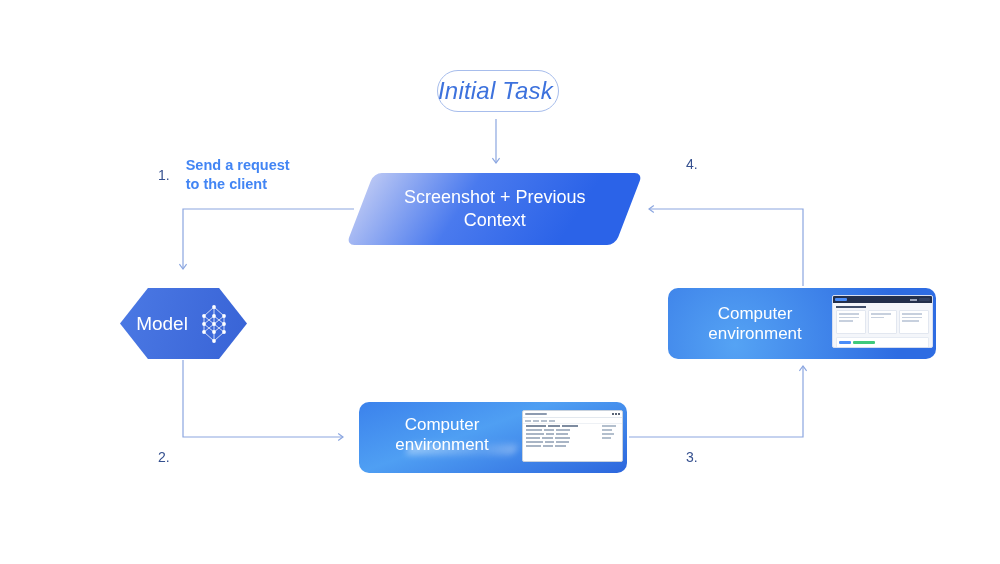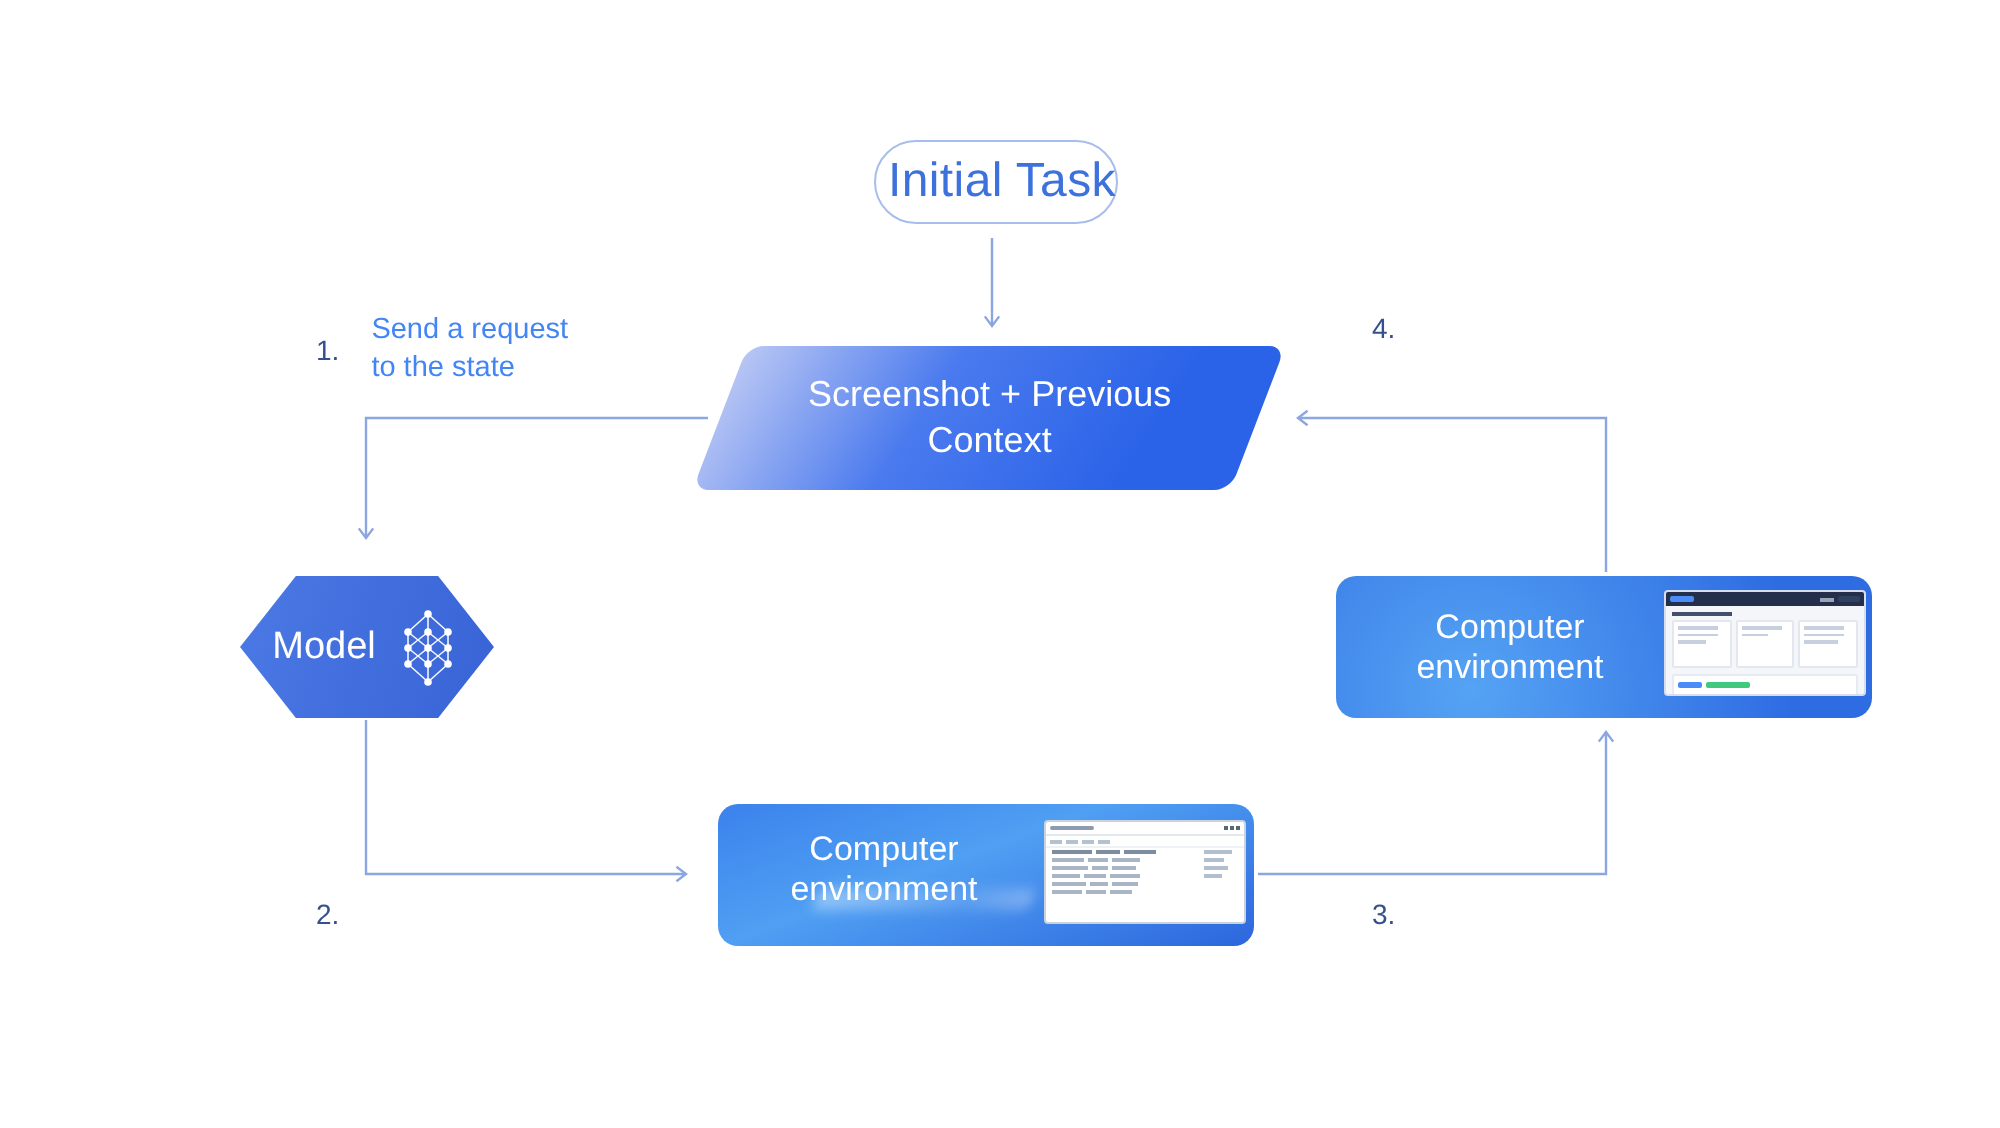--- a/index.html
+++ b/index.html
@@ -7,21 +7,21 @@
     position:relative;width:1000px;height:564px;background:#ffffff;overflow:hidden;
     font-family:"Liberation Sans", sans-serif;
   }
   svg.connectors{position:absolute;left:0;top:0;z-index:1;}
   .node{position:absolute;z-index:2;}
 
   
   .pill{
     left:437px;top:70px;width:120px;height:40px;
     background:#fff;border:1.5px solid #a7bdec;border-radius:21px;
-    display:flex;align-items:center;justify-content:flex-end;
+    display:flex;align-items:center;justify-content:flex-start;font-style:italic;
   }
   .pill span{font-size:24px;font-weight:500;color:#3d72dd;letter-spacing:.2px;}
 
   
   .para{
     left:360px;top:173px;width:269px;height:72px;
     background:linear-gradient(105deg,#b9c6f4 0%,#4a7aee 38%,#2b63e8 80%);
     transform:skewX(-21deg);border-radius:8px;
     display:flex;align-items:center;justify-content:center;
   }
@@ -52,21 +52,21 @@
   .env-right .env-label{top:16px;width:166px;}
   .ghost{
     position:absolute;left:48px;top:42px;width:110px;height:11px;border-radius:6px;
     background:linear-gradient(90deg,rgba(255,255,255,.38),rgba(255,255,255,.12) 70%,rgba(255,255,255,.3));
     filter:blur(3px);transform:skewX(-16deg);
   }
 
   
   .step{position:absolute;display:flex;align-items:center;gap:16px;z-index:2;}
   .step .num{font-size:14px;font-weight:500;color:#35508f;}
-  .step .txt{font-size:14.5px;font-weight:400;color:#4285f4;line-height:19px;}
+  .step .txt{font-size:14.5px;font-weight:700;color:#4285f4;line-height:19px;}
   .s1{left:158px;top:156px;}
   .s2{left:158px;top:449px;}
   .s3{left:686px;top:449px;}
   .s4{left:686px;top:156px;}
 
   
   .thumb{position:absolute;box-sizing:border-box;}
   .thumb-files{
     left:163px;top:8px;width:101px;height:52px;background:#fff;
     border:1px solid #c9d2dd;border-radius:2px;overflow:hidden;
@@ -259,21 +259,21 @@
         <i class="chip-blue"></i>
         <i class="chip-green"></i>
       </div>
     </div>
   </div>
 
   <div class="step s1">
     <span class="num">1.</span>
     <div class="txt">
       <div>Send a request</div>
-      <div>to the state</div>
+      <div>to the client</div>
     </div>
   </div>
   <div class="step s2">
     <span class="num">2.</span>
   </div>
   <div class="step s3">
     <span class="num">3.</span>
   </div>
   <div class="step s4">
     <span class="num">4.</span>

